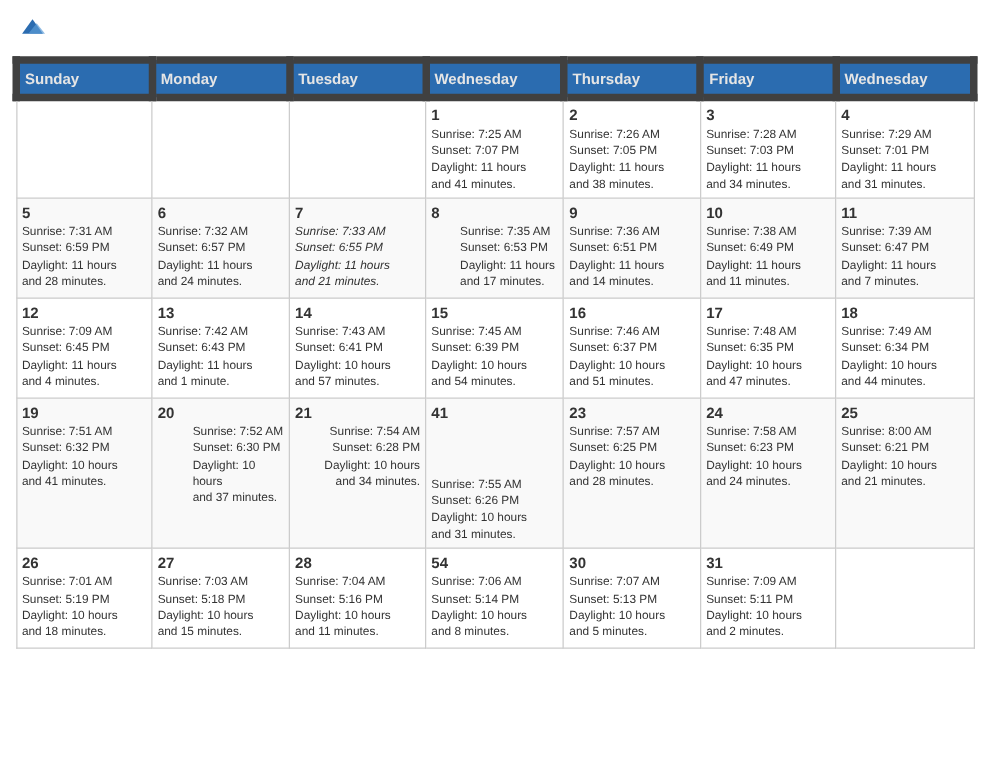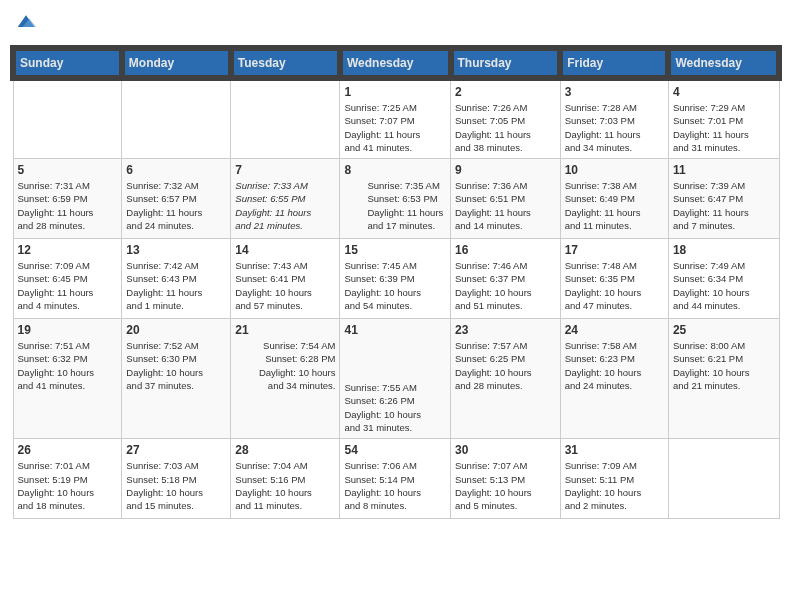--- a/index.html
+++ b/index.html
@@ -263,21 +263,21 @@
       <tr>
         <td>
           <span class="day-number">19</span>
           <div class="day-info" style="white-space: pre-line;">Sunrise: 7:51 AM
 Sunset: 6:32 PM
 Daylight: 10 hours
 and 41 minutes.</div>
         </td>
         <td>
           <span class="day-number">20</span>
-          <div class="day-info" style="white-space: pre-line;">Sunrise: 7:52 AM
+          <div class="day-info" style="white-space: pre-line; margin-left: 28px;">Sunrise: 7:52 AM
 Sunset: 6:30 PM
 Daylight: 10 hours
 and 37 minutes.</div>
         </td>
         <td>
           <span class="day-number">21</span>
           <div class="day-info" style="white-space: pre-line; text-align: right;">Sunrise: 7:54 AM
 Sunset: 6:28 PM
 Daylight: 10 hours
 and 34 minutes.</div>

